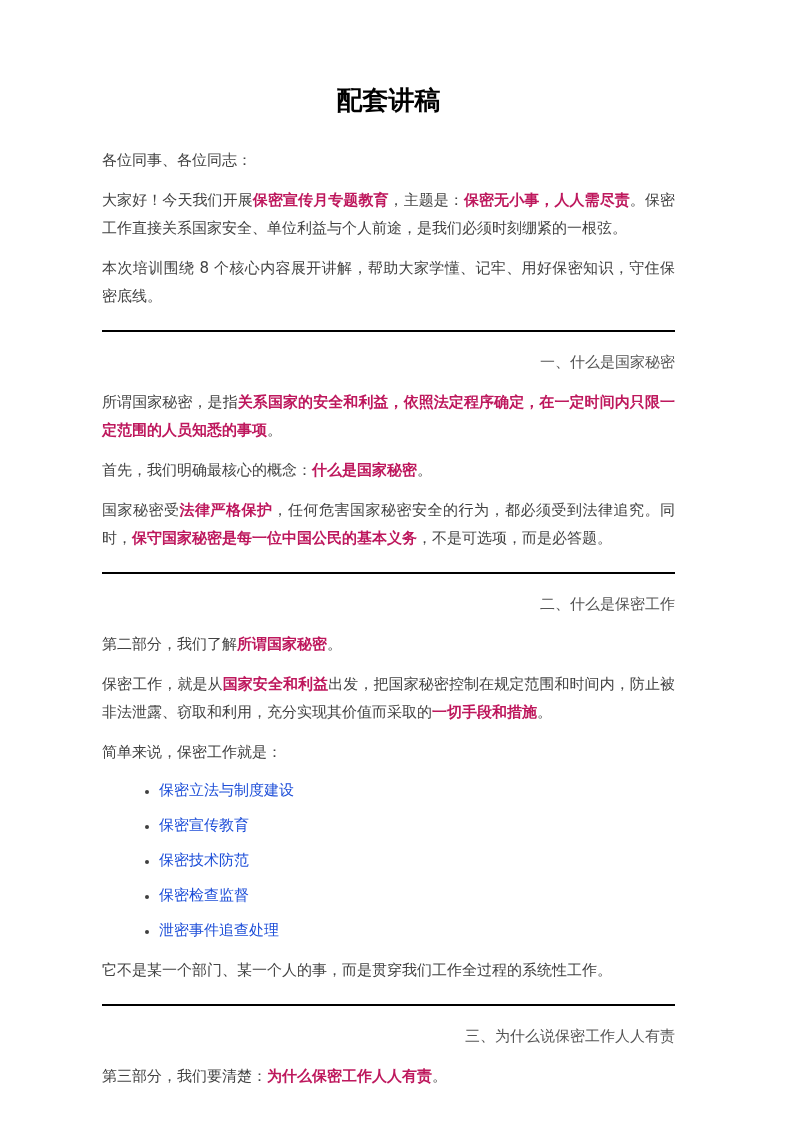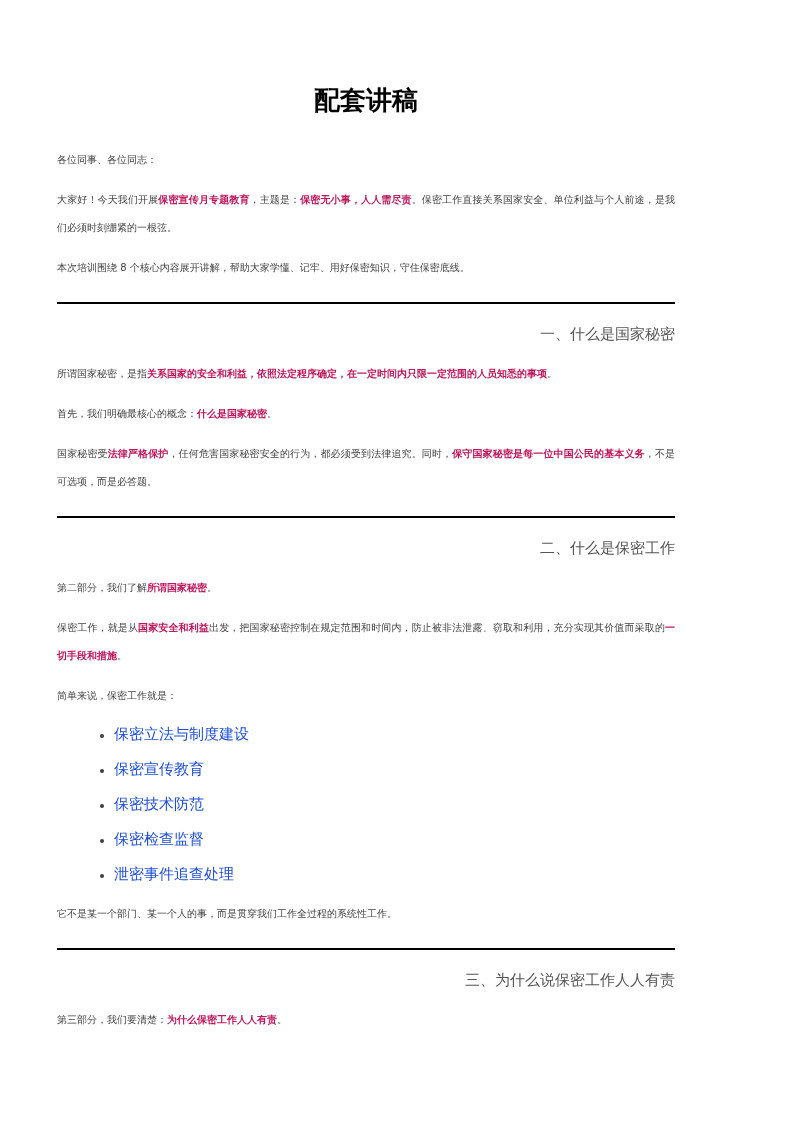--- a/index.html
+++ b/index.html
@@ -10,34 +10,34 @@
   body {
     width: 794px;
     height: 1123px;
     font-family: "DejaVu Sans", "Liberation Sans", sans-serif;
     overflow: hidden;
   }
   .page {
     box-sizing: border-box;
     width: 794px;
     height: 1123px;
-    padding: 84px 119px 40px 57px;
+    padding: 84px 119px 40px 102px;
     background: #ffffff;
   }
   h1.doc-title {
     margin: 0 0 30px 0;
     text-align: center;
     font-size: 26px;
     line-height: 32px;
     font-weight: 700;
     color: #000000;
   }
   .doc-body p {
     margin: 12px 0 10px 0;
-    font-size: 10px;
+    font-size: 15px;
     line-height: 28px;
     color: #424242;
     font-weight: 400;
     text-align: justify;
     text-justify: inter-ideograph;
   }
   .doc-body p strong {
     color: #be185d;
     font-weight: 700;
   }

